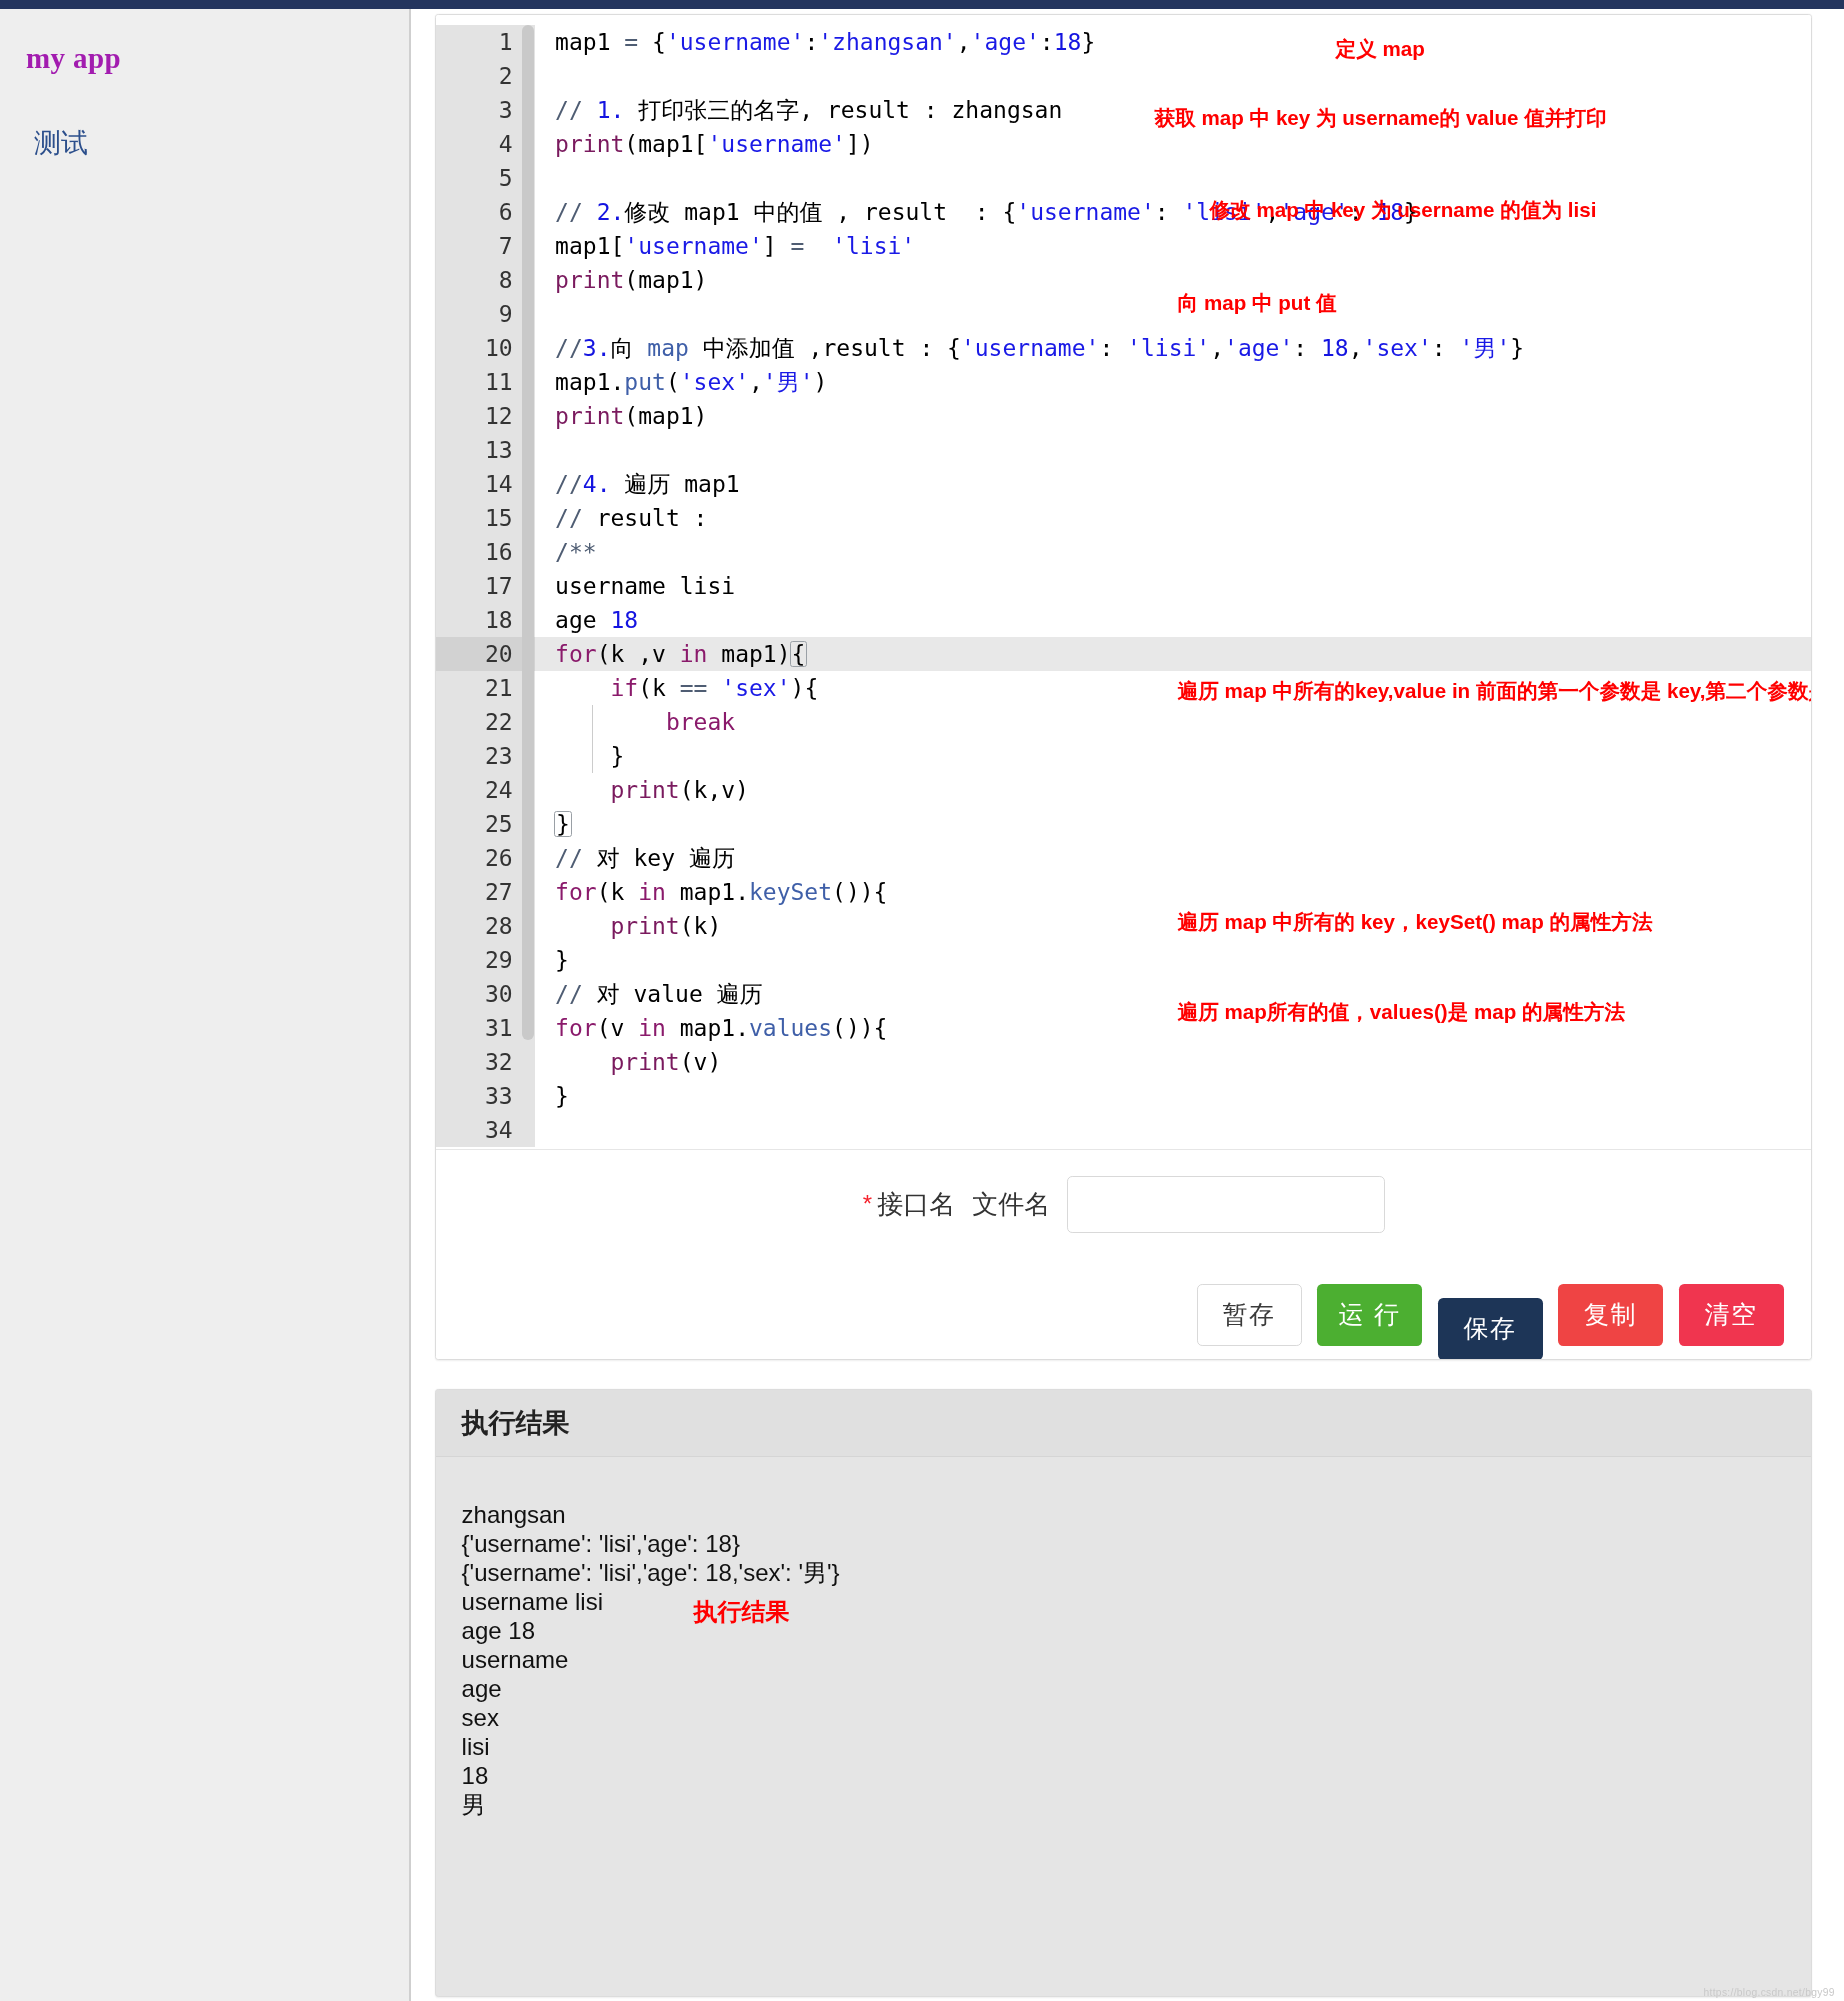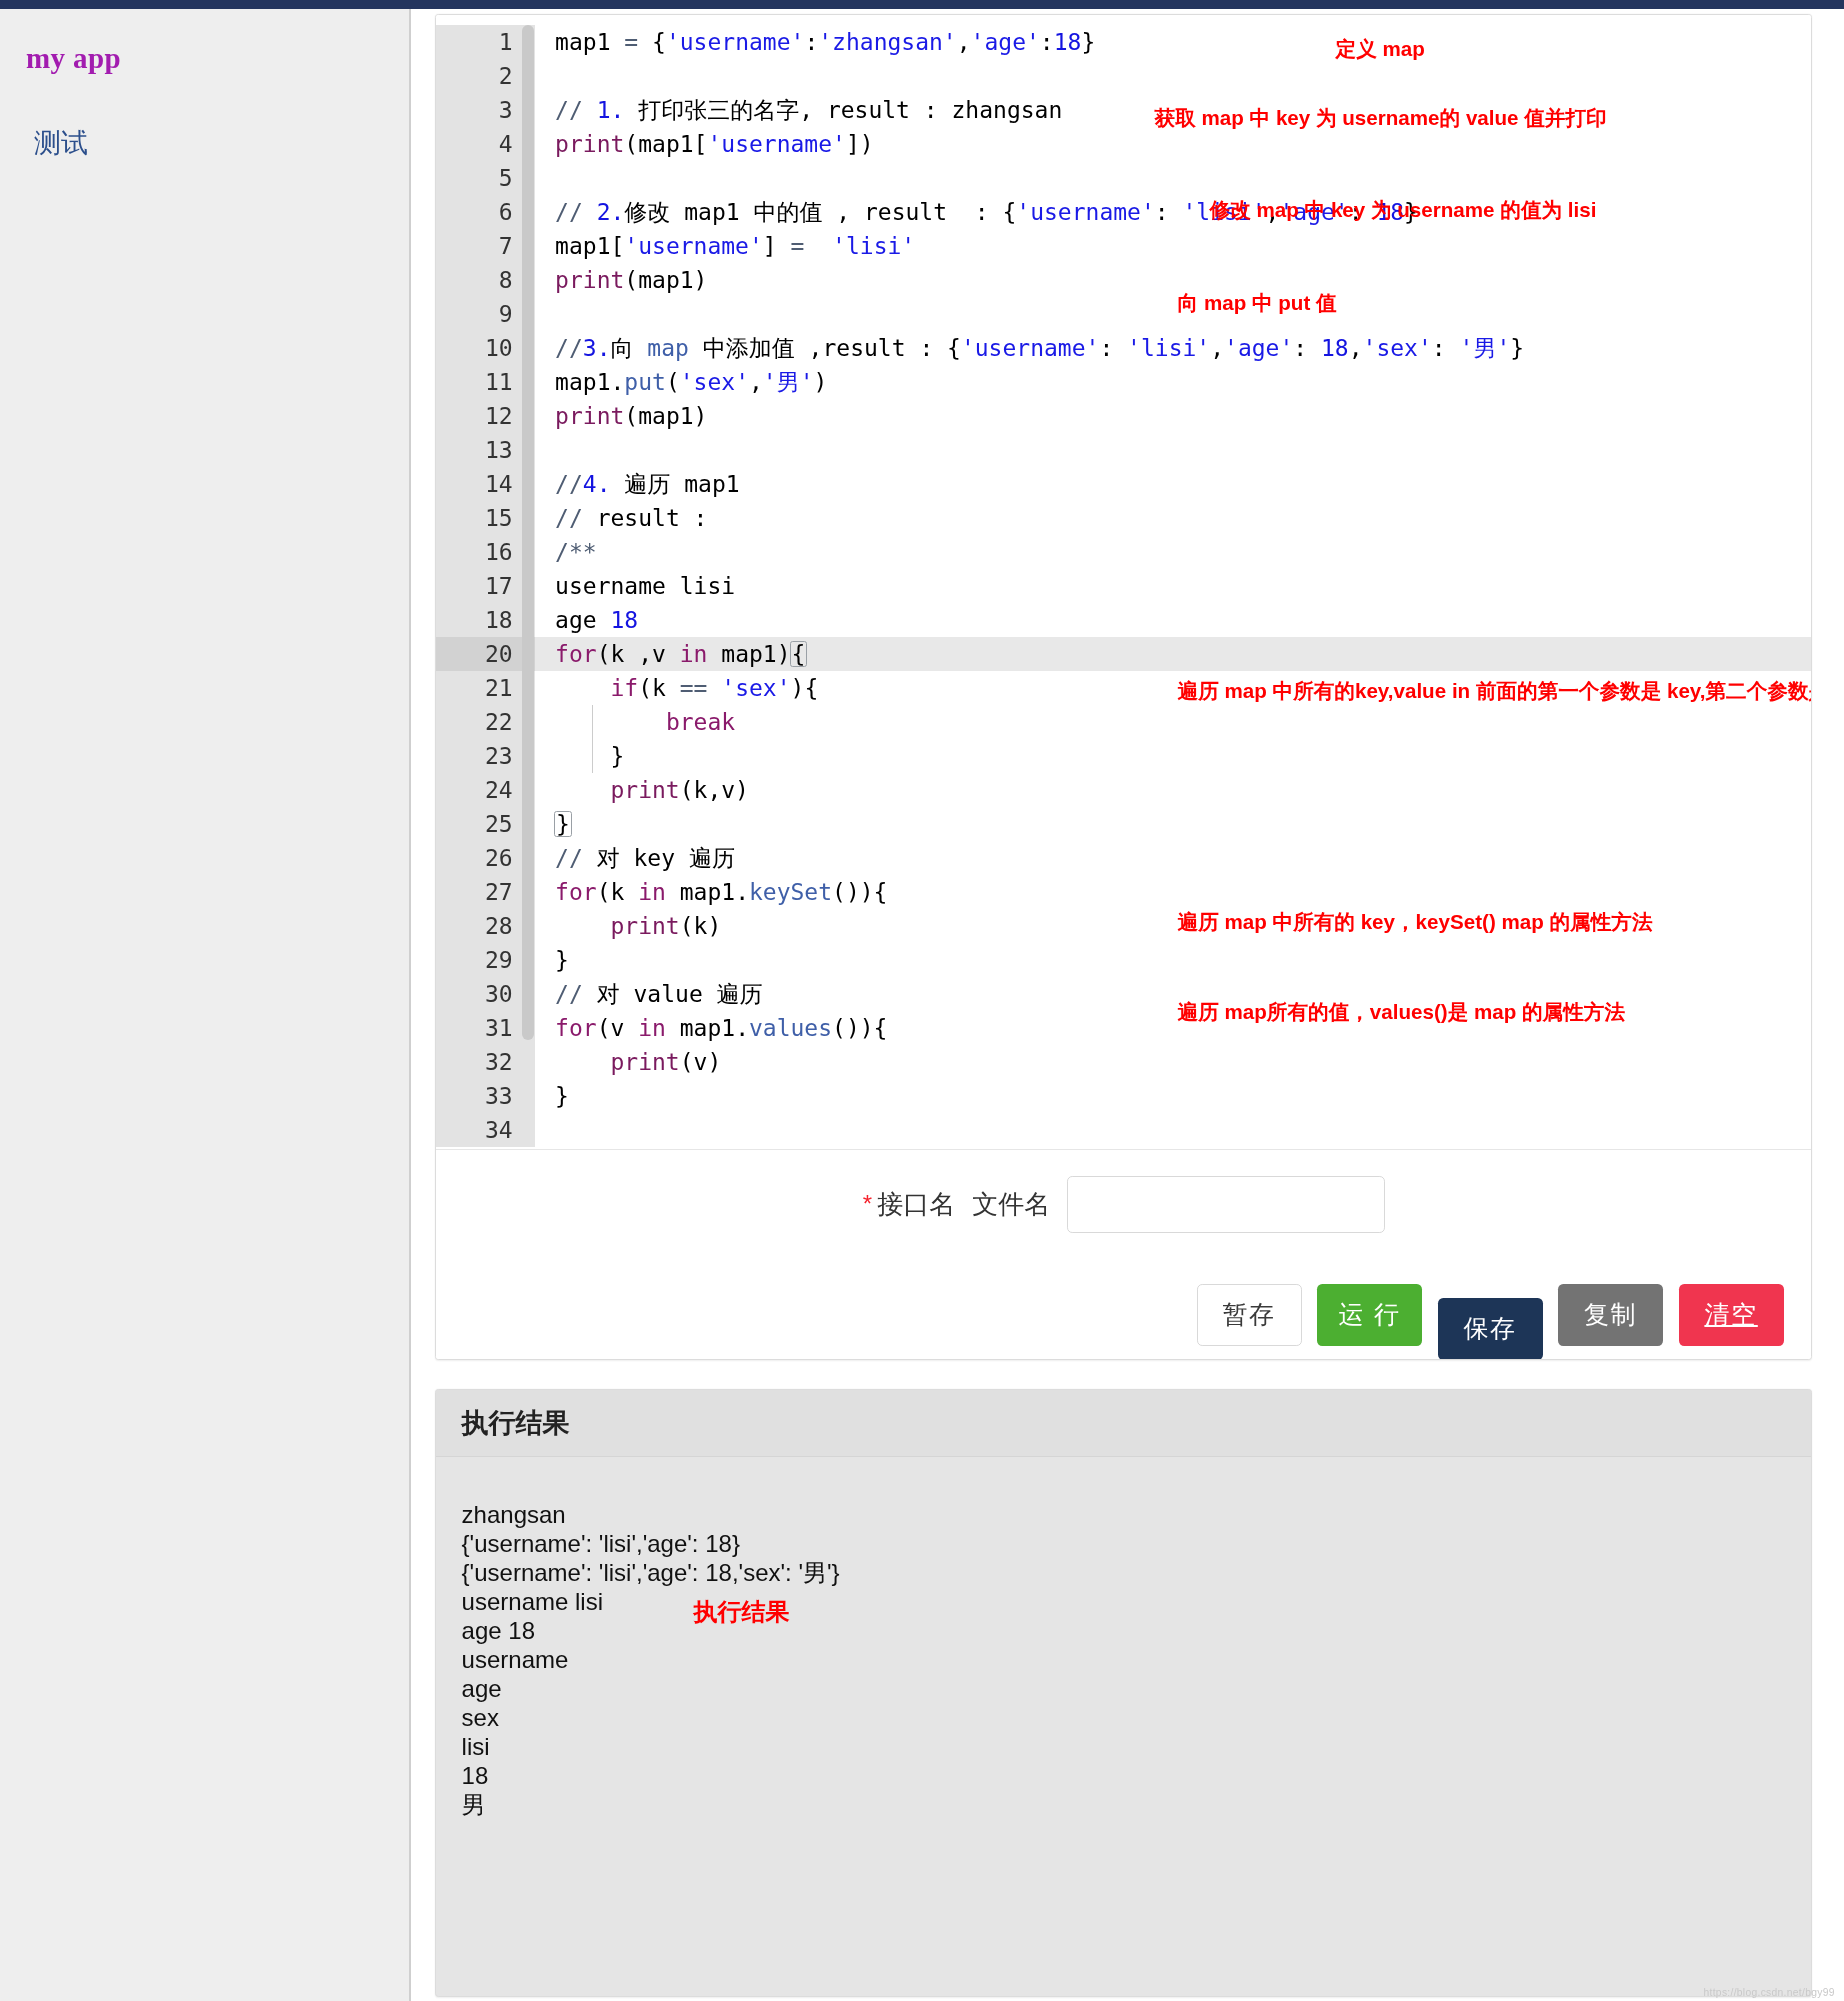--- a/index.html
+++ b/index.html
@@ -187,22 +187,22 @@
     font-size: 25px;
     font-family: "Liberation Sans", sans-serif;
     cursor: pointer;
     display: flex; align-items: center; justify-content: center;
     padding: 0 19px;
     letter-spacing: 1.7px;
   }
   .btn-default { background: #ffffff; color: #3a3a3a; border: 0.9px solid #d9d9d9; }
   .btn-run     { background: #4caf31; color: #ffffff; }
   .btn-save    { background: #1d3557; color: #ffffff; margin-top: 28px; }
-  .btn-copy    { background: #737373; color: #ffffff; }
-  .btn-clear   { background: #f0354f; color: #ffffff; text-decoration: underline; }
+  .btn-copy    { background: #ef4444; color: #ffffff; }
+  .btn-clear   { background: #f0354f; color: #ffffff; }
 
   
   .result-card {
     position: absolute; left: 20.6px; top: 1380px;
     width: 1377px; height: 608px;
     background: #e5e5e5;
     border: 0.9px solid #dcdcdc;
     border-radius: 3.4px;
     overflow: hidden;
     box-shadow: 0 0.9px 1.7px rgba(0,0,0,.07);

